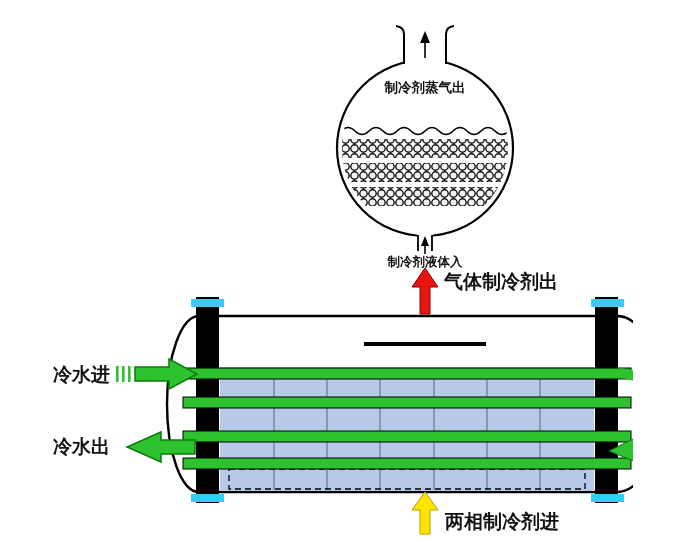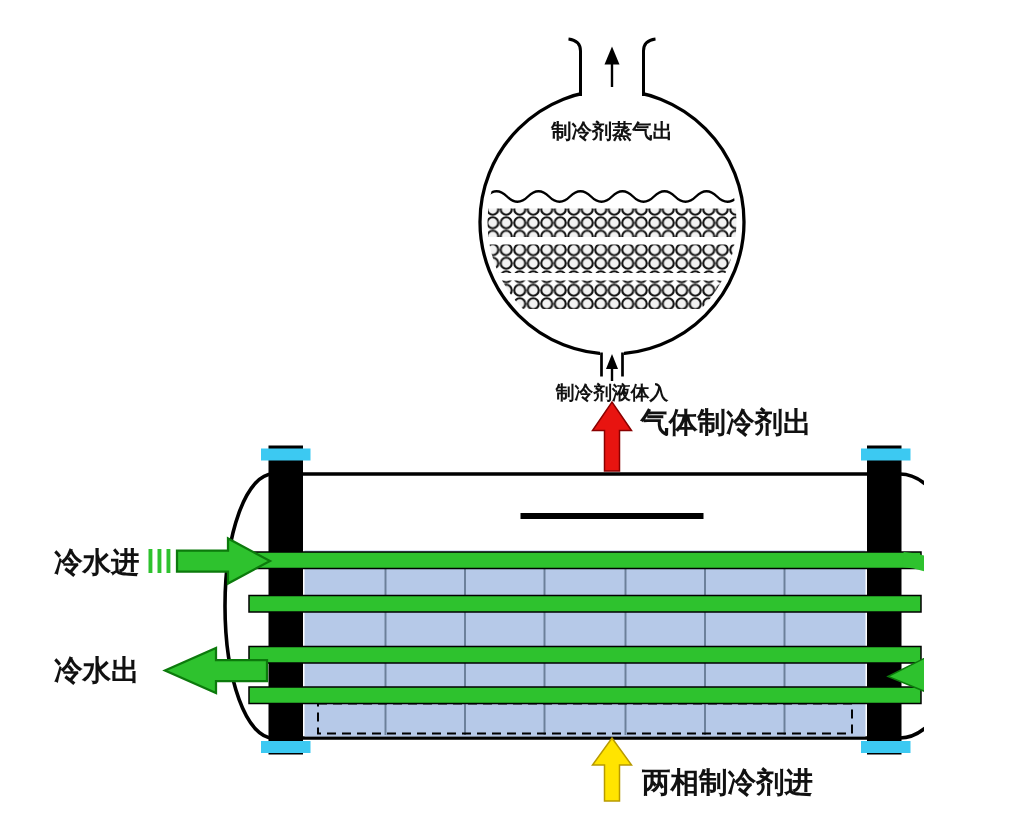--- a/index.html
+++ b/index.html
@@ -1,17 +1,17 @@
 <!DOCTYPE html>
 <html><head>
 <meta charset="utf-8">
 <style>
   html,body{margin:0;padding:0;background:#ffffff;}
   #canvas{position:relative;width:616px;height:542px;background:#ffffff;overflow:hidden;
-          font-family:Liberation Mono, monospace;}
+          font-family:Liberation Mono, monospace;margin-left:17px;}
   svg{position:absolute;left:0;top:0;}
   text{fill:#111;}
   .lbl-bold{font-weight:bold;font-size:19px;}
   .lbl-small{font-size:13.5px;font-weight:bold;}
   .lbl-tiny{font-size:12.5px;font-weight:bold;}
 </style>
 </head>
 <body>
 
 <div id="canvas">

